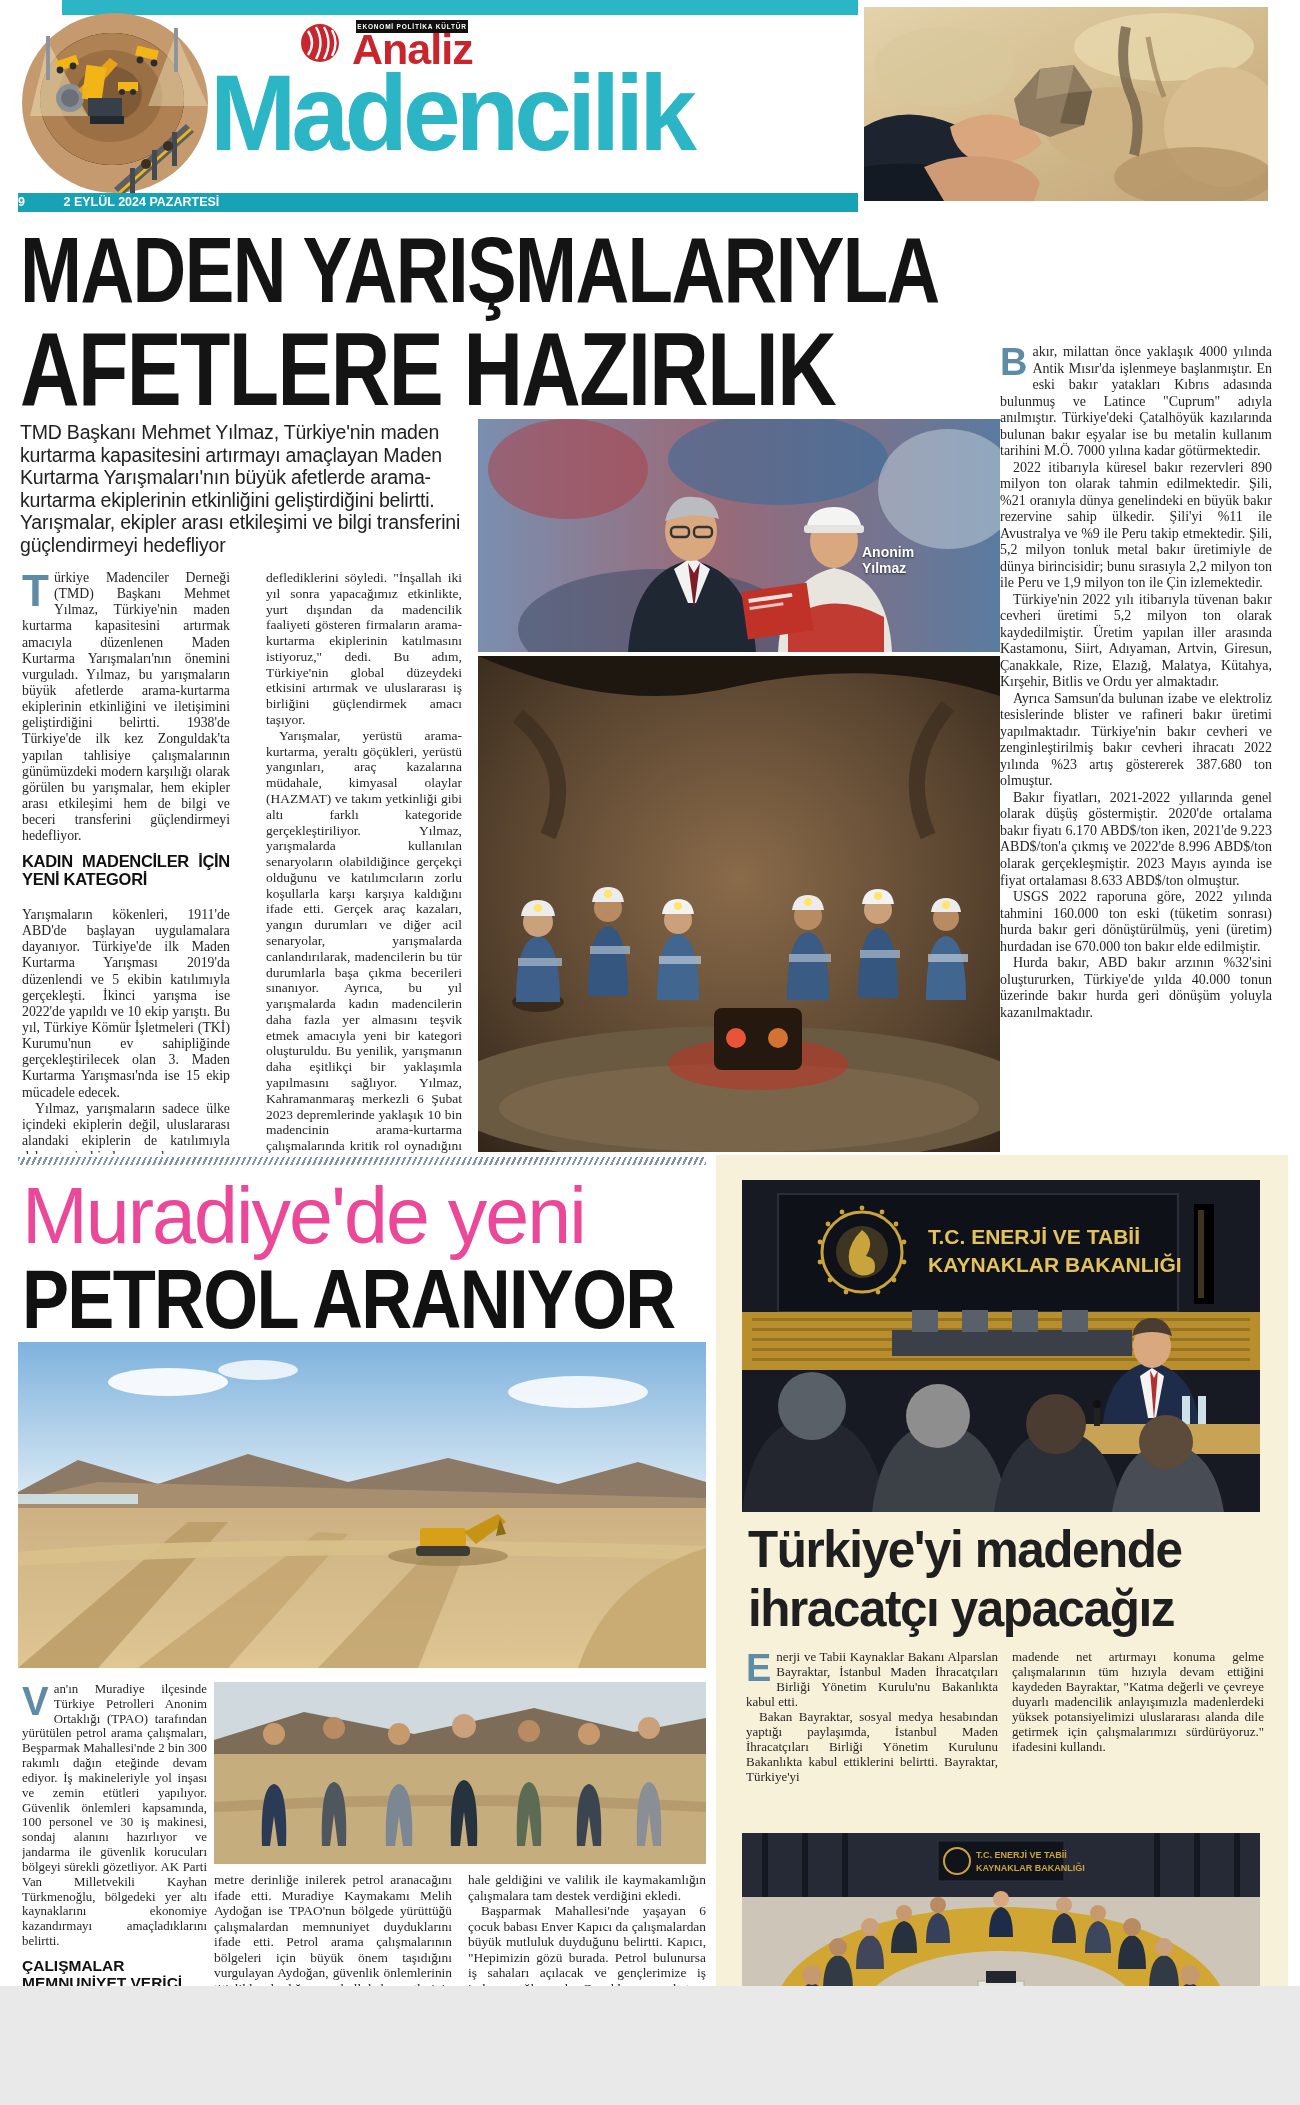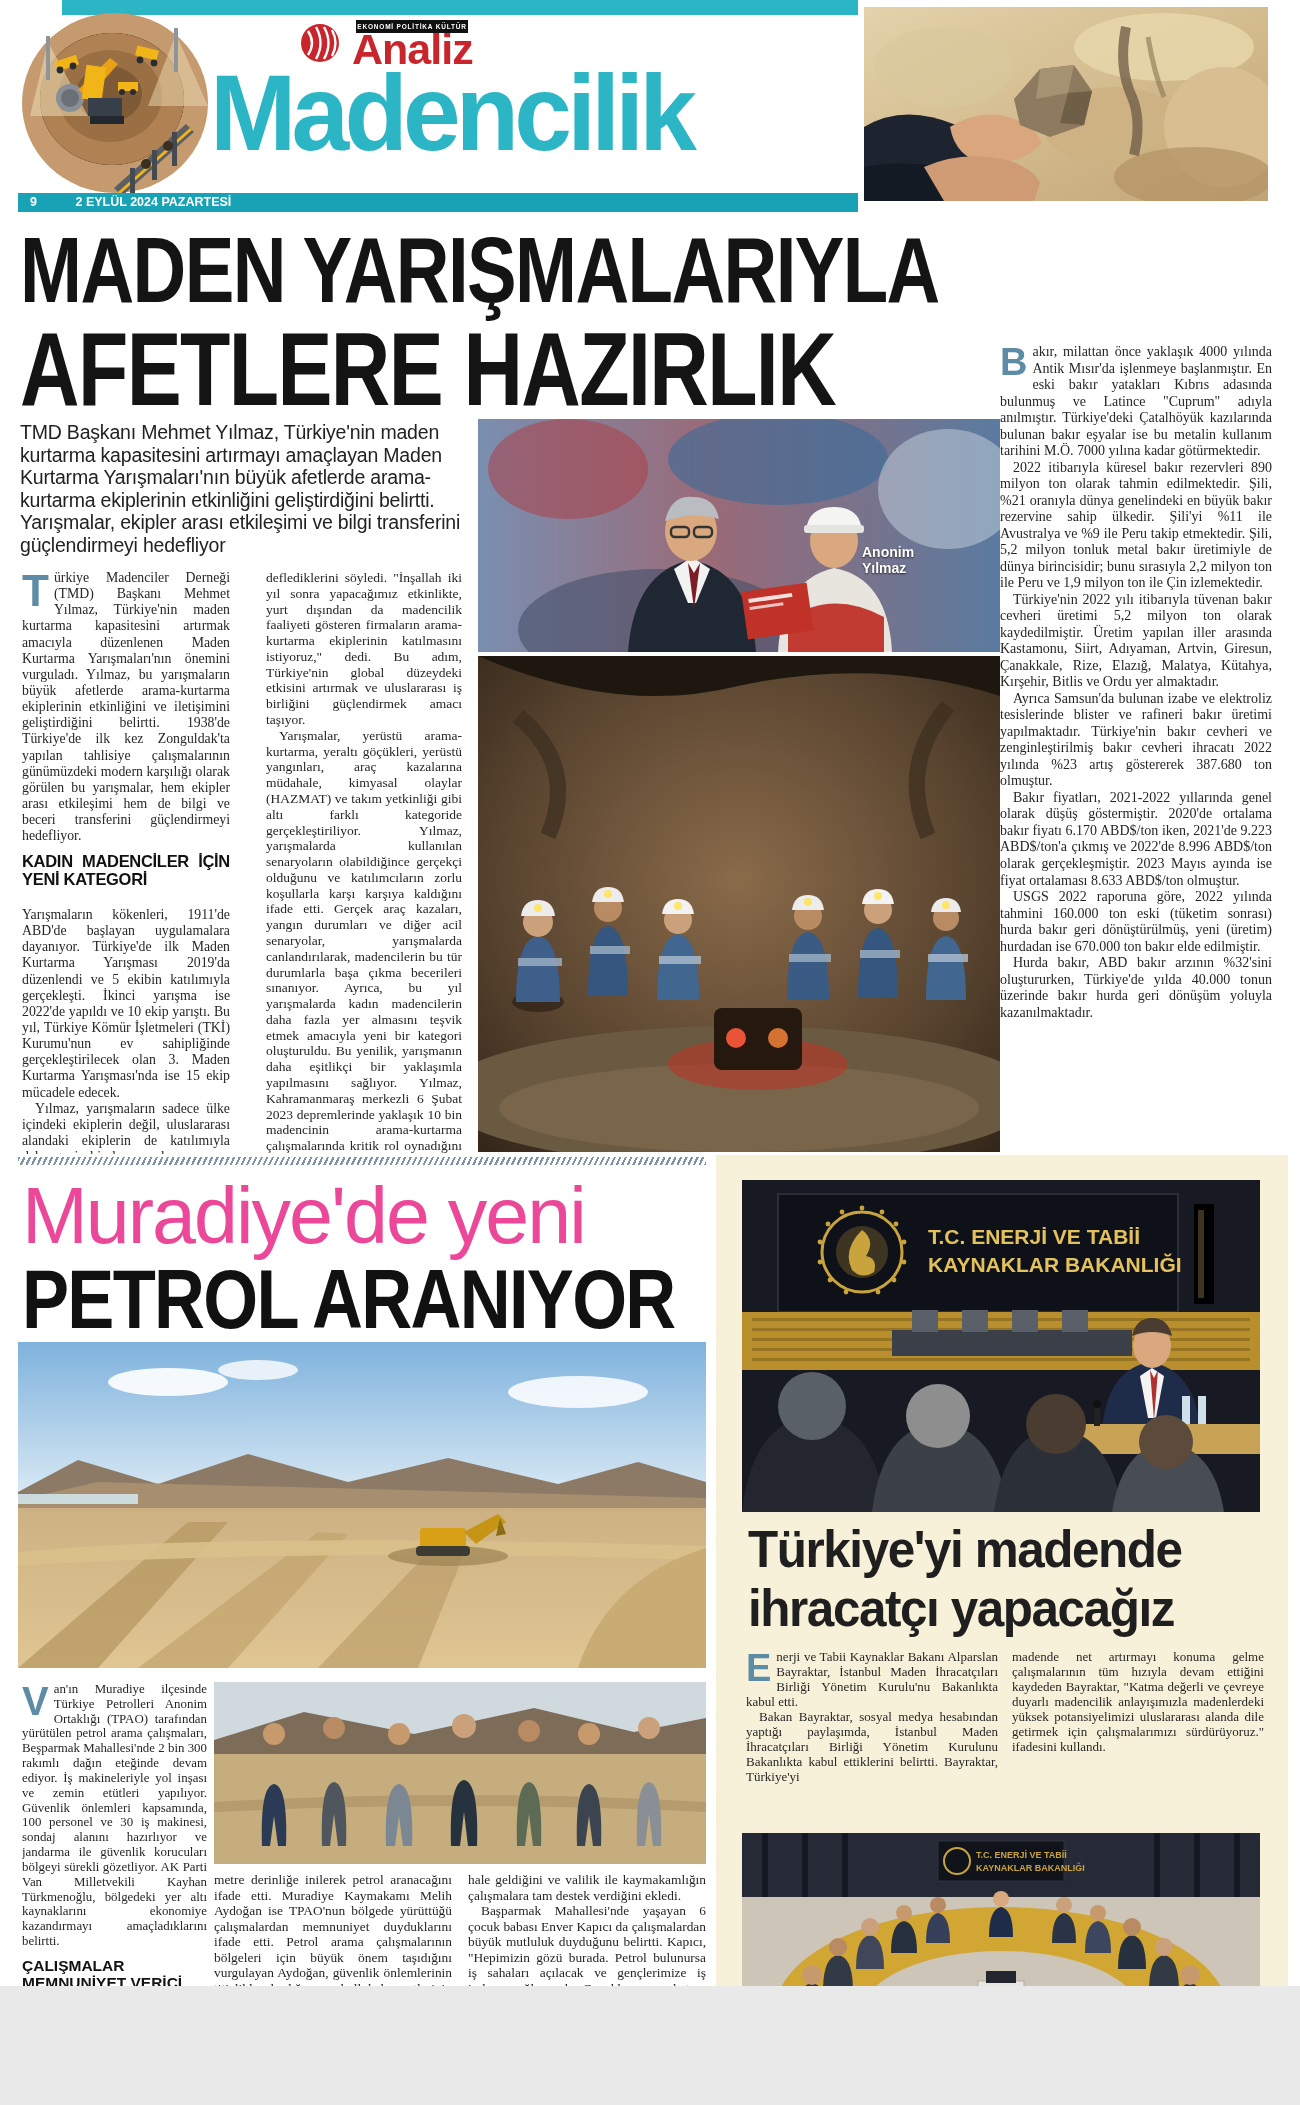--- a/index.html
+++ b/index.html
@@ -10,21 +10,21 @@
   
   .topbar{left:62px;top:0;width:796px;height:15px;background:#2cb5c5}
   .illus{left:18px;top:6px;width:194px;height:190px}
   .kicker{left:356px;top:20px;width:112px;height:13px;background:#101010;color:#fff;
           font-size:6.5px;font-weight:bold;letter-spacing:.8px;text-align:center;line-height:13px}
   .emblem{left:294px;top:21px;width:58px;height:44px}
   .logo{left:352px;top:28px;font-size:43px;font-weight:900;color:#c9252d;letter-spacing:-1px;line-height:1}
   .section-title{left:210px;top:44px;font-size:108px;font-weight:800;color:#2cb5c5;
                  letter-spacing:-5px;line-height:1.28;white-space:nowrap;transform:scaleX(.96);transform-origin:0 0}
   .datebar{left:18px;top:193px;width:840px;height:19px;background:#17a2b6;color:#fff;
-           font-size:12.5px;font-weight:bold;line-height:19px;padding-left:12px}
+           font-size:12.5px;font-weight:bold;line-height:19px;}
   .datebar .pageno{display:inline-block;width:42px}
   .photo{overflow:hidden}
   .hands{left:864px;top:7px;width:404px;height:194px}
   
   .hl{white-space:nowrap;font-weight:900;color:#141414;transform:scaleX(.8);transform-origin:0 0;letter-spacing:-2px;line-height:1}
   .hl1{left:20px;top:224px;font-size:93px}
   .hl2{left:20px;top:318px;font-size:103px}
   .lead{left:20px;top:421px;width:460px;font-size:19.5px;font-weight:500;line-height:1.16;color:#222;letter-spacing:-.2px}
   
   .side-box{left:1001px;top:190px;width:261px;height:143px;background:#447e8e;color:#fff;

